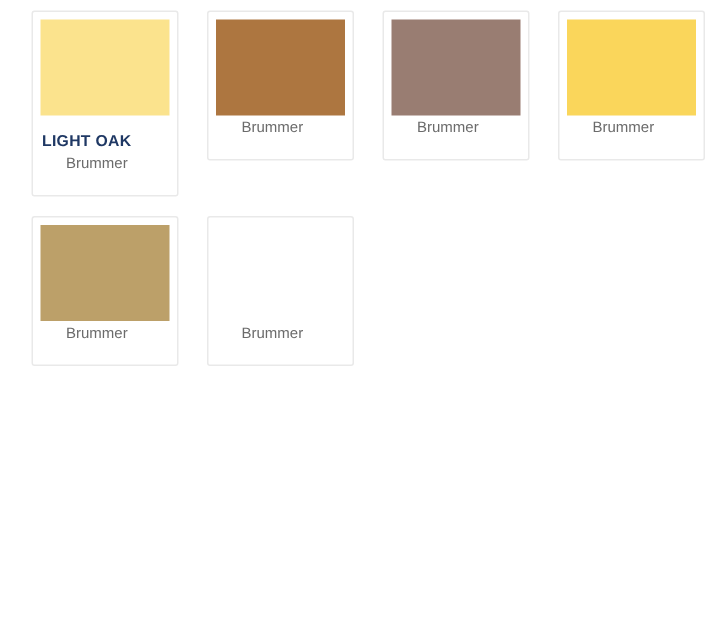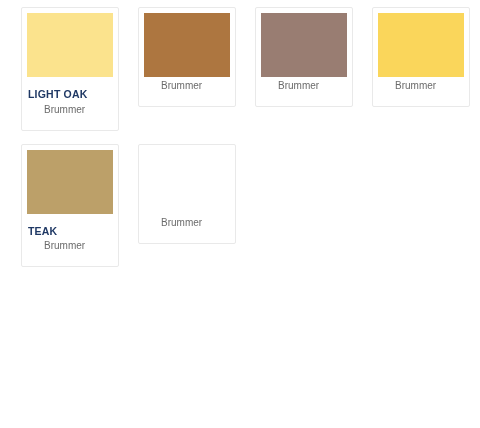--- a/index.html
+++ b/index.html
@@ -96,21 +96,20 @@
     </article>
     <article class="swatch-card">
       <div class="swatch-chip" style="background: rgb(250, 214, 91);"></div>
       <div class="swatch-text">
         <p class="swatch-brand">Brummer</p>
       </div>
     </article>
     <article class="swatch-card">
       <div class="swatch-chip" style="background: rgb(188, 160, 105);"></div>
       <div class="swatch-text">
-        <h3 class="swatch-title">TEAK</h3>
         <p class="swatch-brand">Brummer</p>
       </div>
     </article>
     <article class="swatch-card">
       <div class="swatch-chip is-white" style="background: rgb(255, 255, 255);"></div>
       <div class="swatch-text">
         <p class="swatch-brand">Brummer</p>
       </div>
     </article>
   </main>

